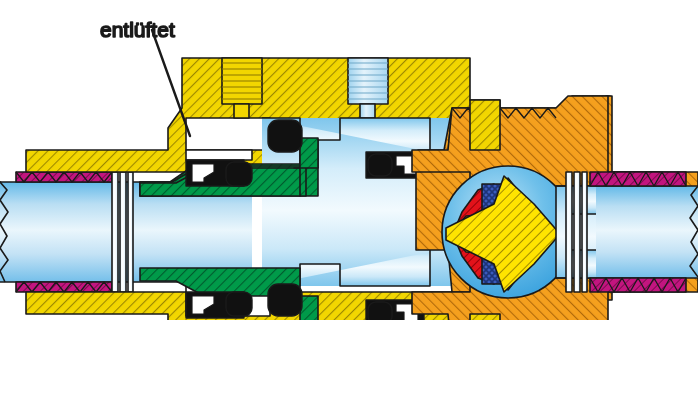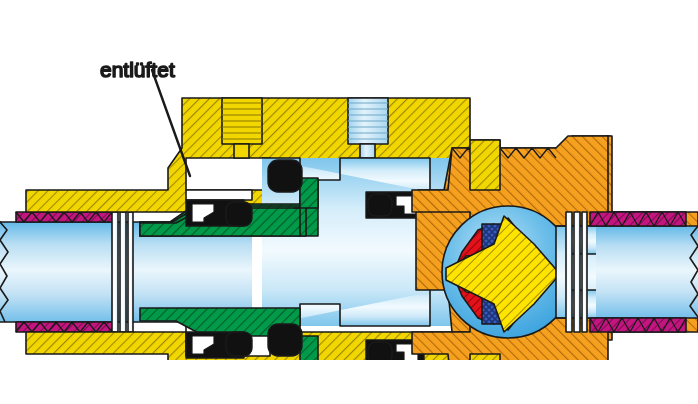--- a/index.html
+++ b/index.html
@@ -10,21 +10,20 @@
   }
   body {
     font-family: "Liberation Sans", sans-serif;
   }
   #stage {
     position: relative;
     width: 698px;
     height: 320px;
     background: #ffffff;
     overflow: hidden;
-    margin-top: 40px;
   }
   #figure {
     position: absolute;
     left: 0;
     top: 0;
     width: 698px;
     height: 404px;
   }
   .callout-text {
     font-family: "Liberation Sans", sans-serif;

